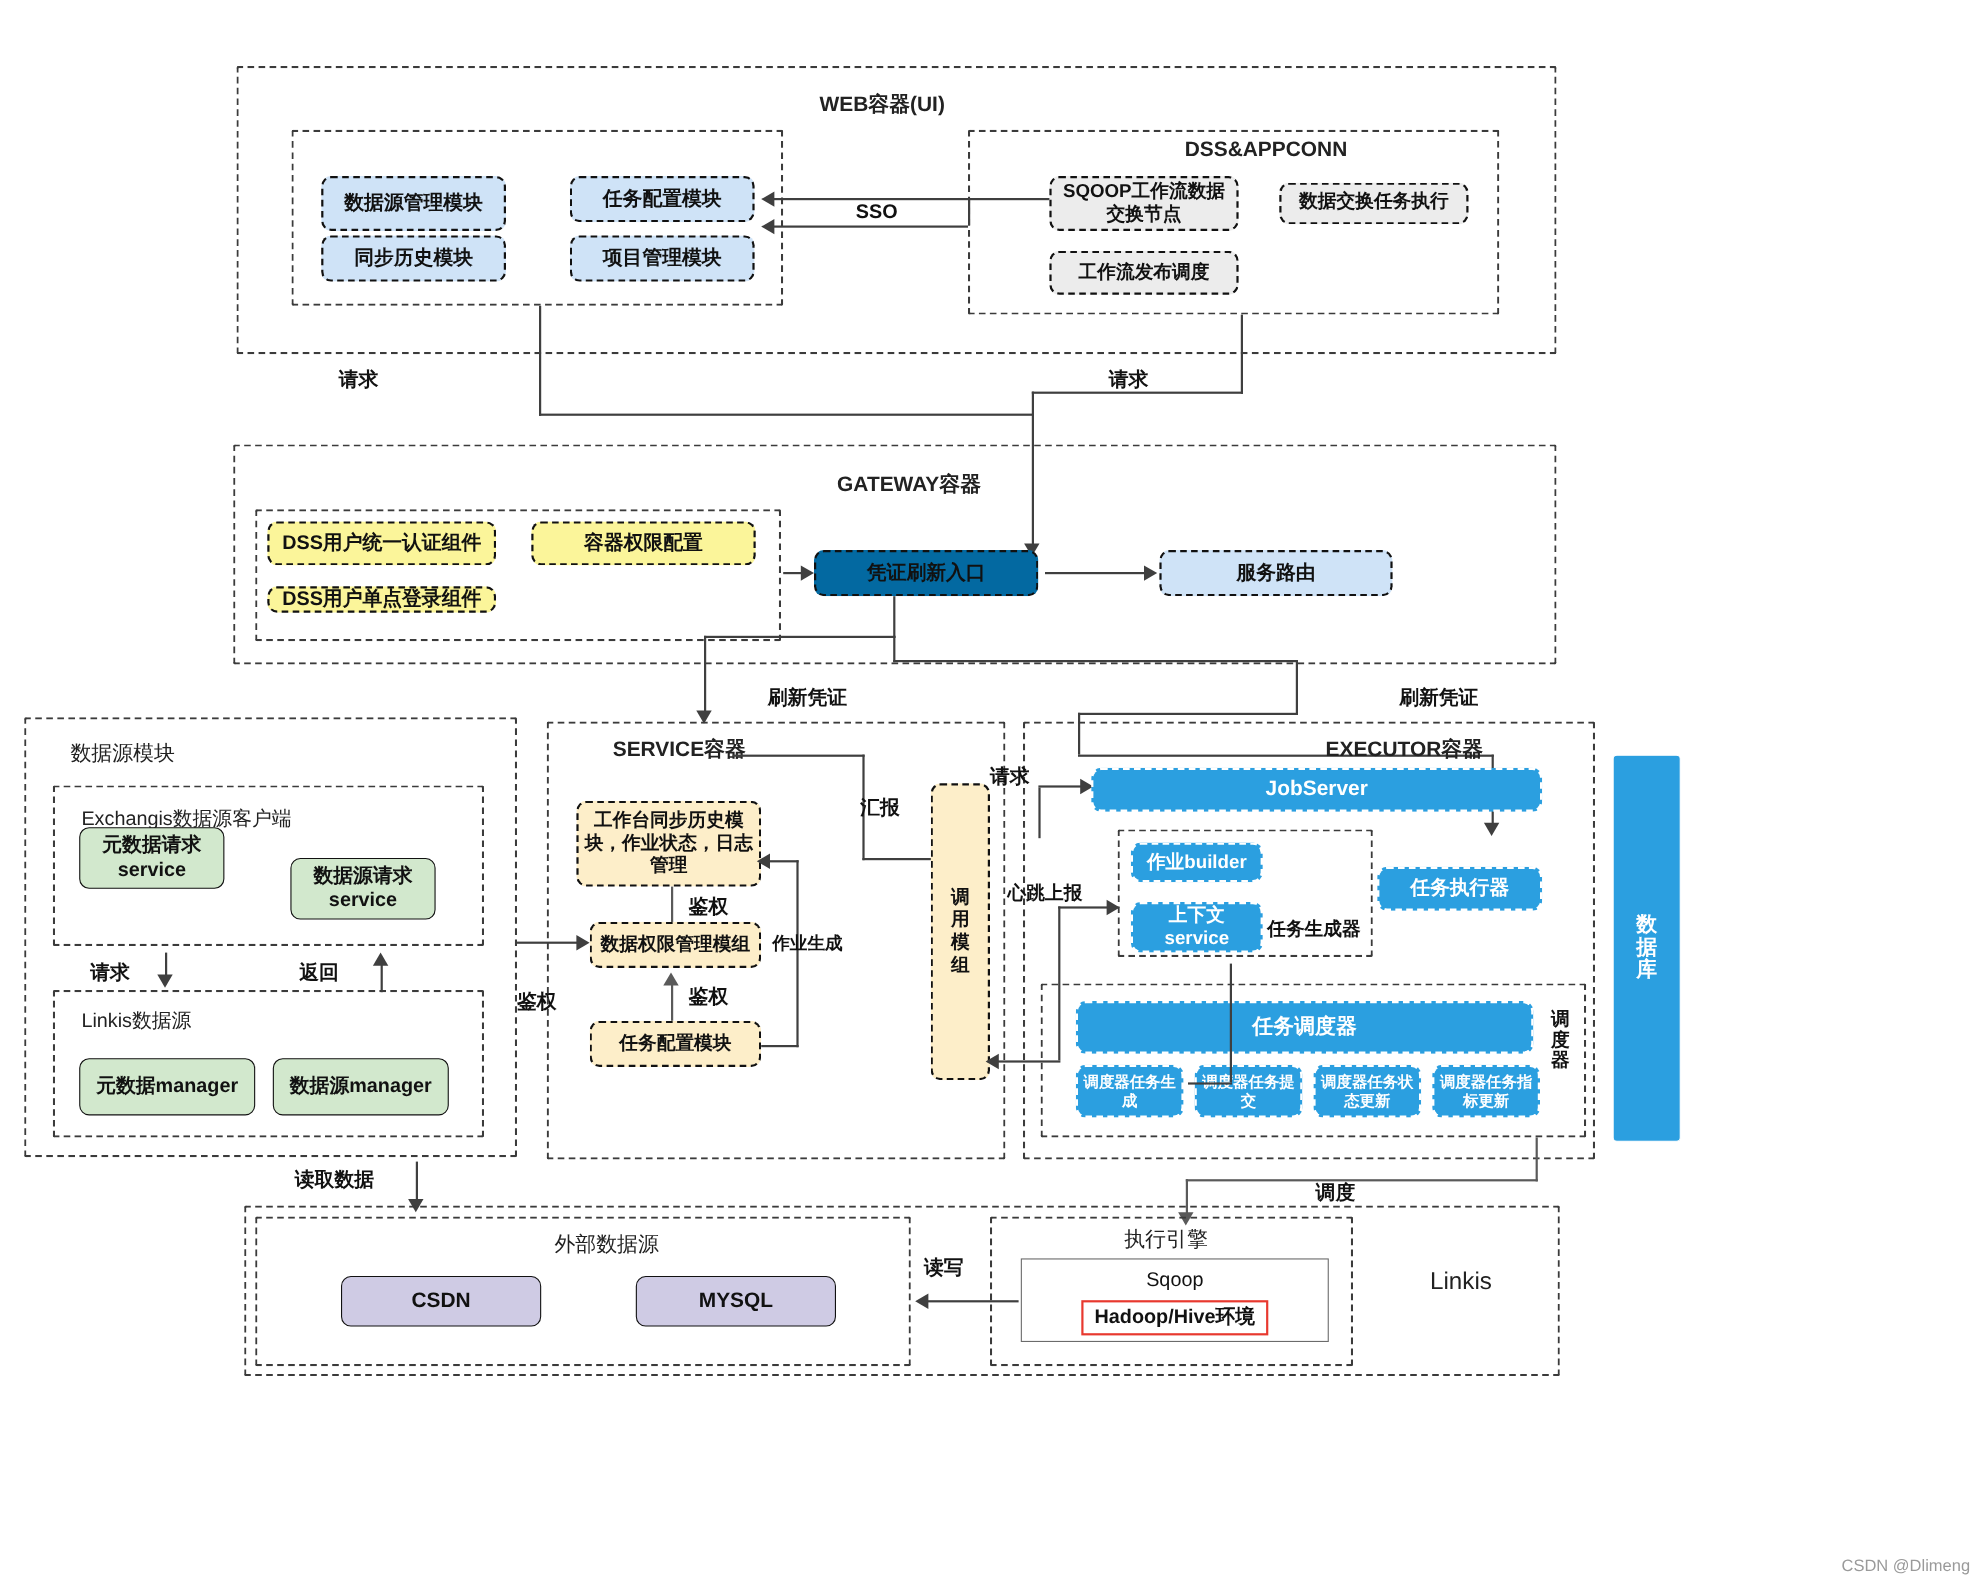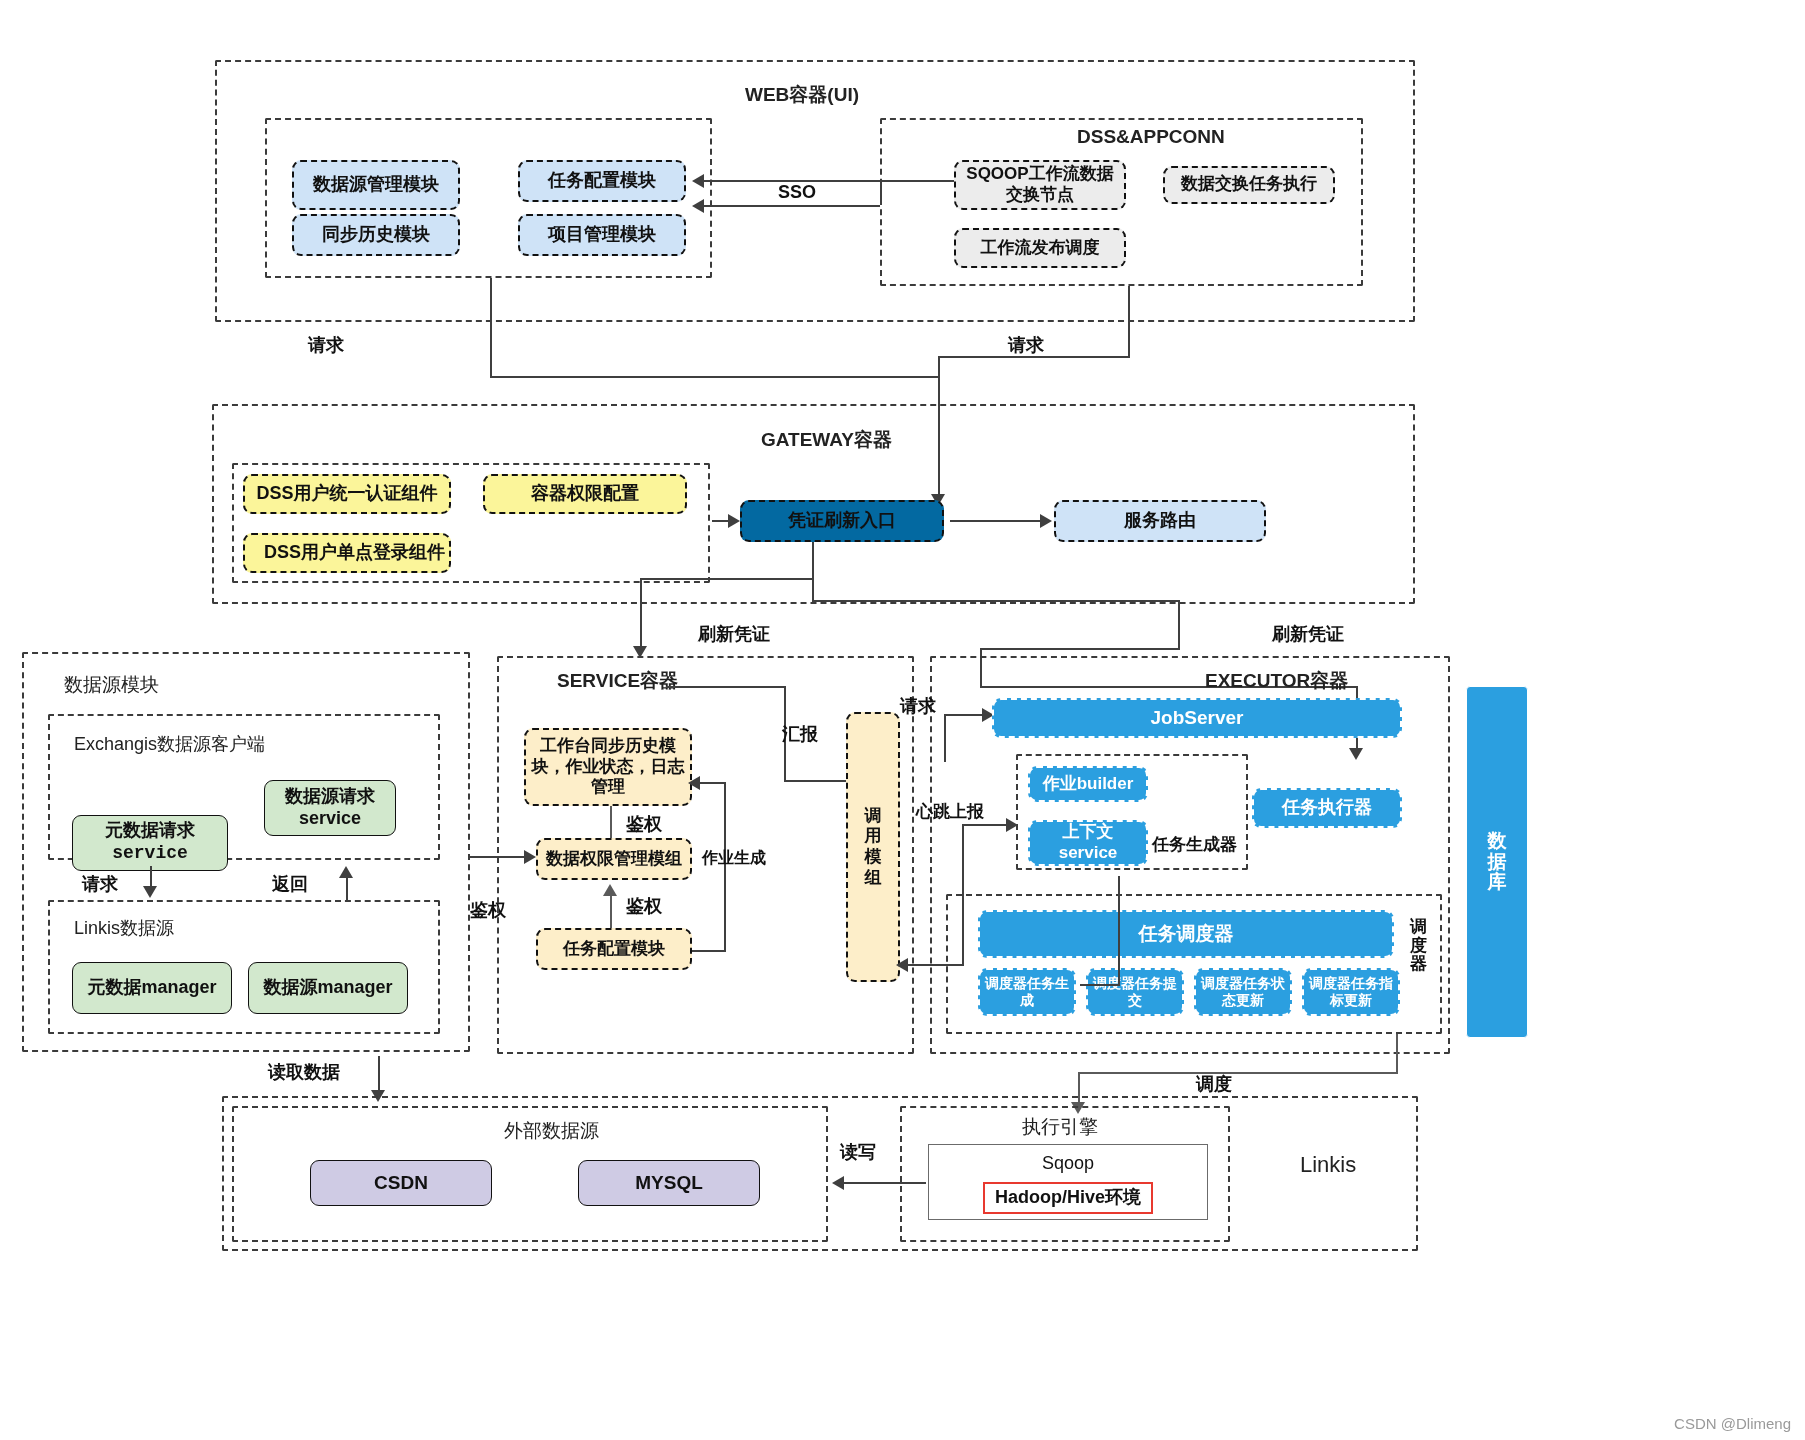--- a/index.html
+++ b/index.html
@@ -109,21 +109,21 @@
   <div class="frame-title" style="left:761px;top:427px;">GATEWAY容器</div>
 
   <div class="abs frame" style="left:232px;top:463px;width:478px;height:120px;"></div>
 
   <div class="abs node dash n-yellow ctr" style="left:243px;top:474px;width:208px;height:40px;">
       <span>DSS用户统一认证组件</span>
     </div>
   <div class="abs node dash n-yellow ctr" style="left:483px;top:474px;width:204px;height:40px;">
       <span>容器权限配置</span>
     </div>
-  <div class="abs node dash n-yellow ctr" style="left:243px;top:533px;width:208px;height:40px;justify-content:flex-end;">
+  <div class="abs node dash n-yellow ctr" style="left:243px;top:533px;width:208px;height:24px;">
       <span>DSS用户单点登录组件</span>
     </div>
 
   <div class="ln h" style="left:712px;top:520px;width:22px;"></div>
   <div class="arw right" style="left:728px;top:514px;"></div>
 
   <div class="abs node dash n-orange ctr" style="left:740px;top:500px;width:204px;height:42px;">
       <span>凭证刷新入口</span>
     </div>
 
@@ -149,21 +149,21 @@
   <div class="ln v" style="left:1356px;top:686px;height:66px;"></div>
   <div class="arw down" style="left:1349px;top:748px;"></div>
   <div class="lbl b" style="left:1272px;top:622px;">刷新凭证</div>
 
   <div class="abs frame" style="left:22px;top:652px;width:448px;height:400px;"></div>
   <div class="frame-title lt" style="left:64px;top:672px;">数据源模块</div>
 
   <div class="abs frame" style="left:48px;top:714px;width:392px;height:146px;"></div>
   <div class="frame-title lt" style="left:74px;top:732px;font-size:18px;">Exchangis数据源客户端</div>
 
-  <div class="abs node solid n-green ctr" style="left:72px;top:815px;width:156px;height:56px;font-weight:700;font-family:Liberation Mono, monospace;">
+  <div class="abs node solid n-green ctr" style="left:72px;top:752px;width:132px;height:56px;font-weight:700;">
       <span>元数据请求 service</span>
     </div>
   <div class="abs node solid n-green ctr" style="left:264px;top:780px;width:132px;height:56px;font-weight:700;">
       <span>数据源请求 service</span>
     </div>
 
   <div class="lbl b" style="left:82px;top:872px;">请求</div>
   <div class="ln v" style="left:150px;top:866px;height:24px;"></div>
   <div class="arw down" style="left:143px;top:886px;"></div>
 

